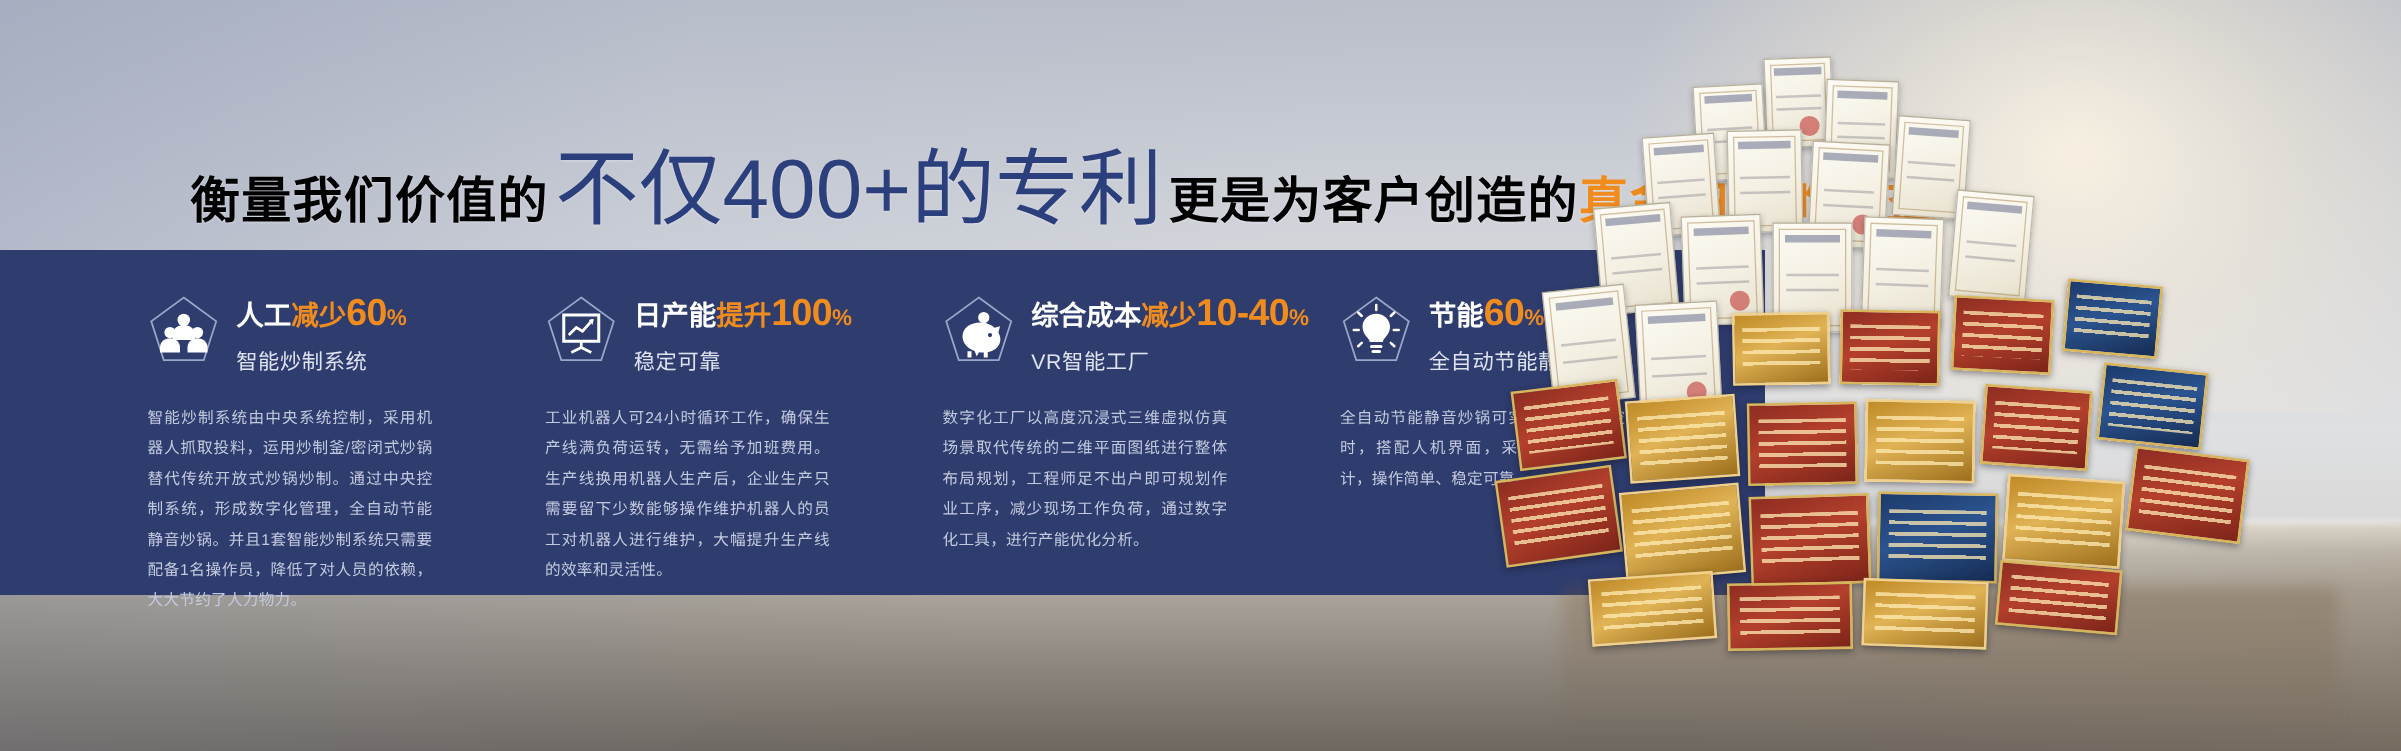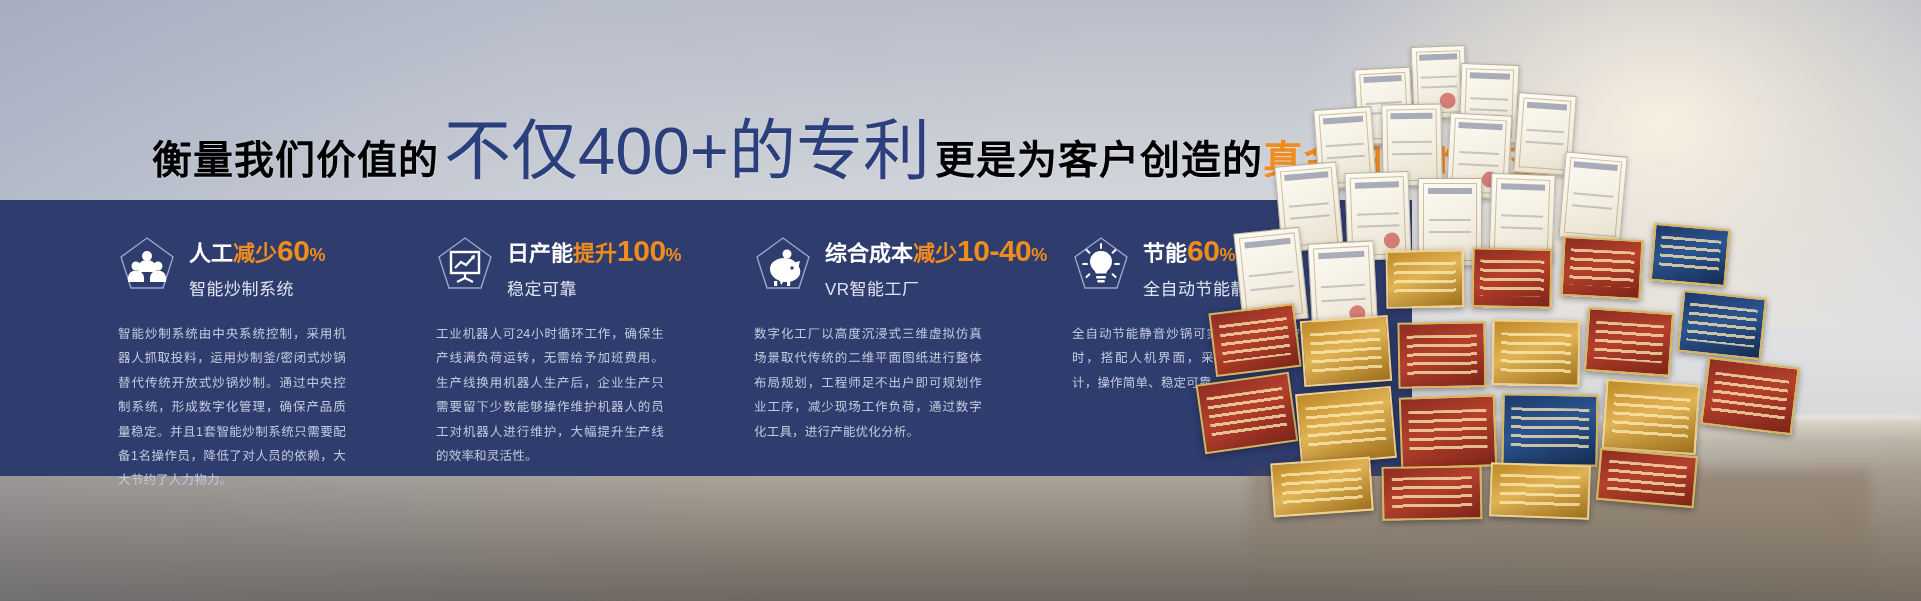--- a/index.html
+++ b/index.html
@@ -134,21 +134,21 @@
               <path d="M32 43c0-4.5 3.5-7.5 8-7.5s8 3 8 7.5v4H32z" fill="#fff"></path>
             </svg>
           </div>
           <div class="f-titles">
             <div class="f-title">
               <span class="w">人工</span><span class="o">减少</span><span class="num">60</span><span class="pct">%</span>
             </div>
             <div class="f-sub">智能炒制系统</div>
           </div>
         </div>
-        <div class="f-body">智能炒制系统由中央系统控制，采用机器人抓取投料，运用炒制釜/密闭式炒锅替代传统开放式炒锅炒制。通过中央控制系统，形成数字化管理，确保产品质量稳定。并且1套智能炒制系统只需要配备1名操作员，降低了对人员的依赖，大大节约了人力物力。</div>
+        <div class="f-body">智能炒制系统由中央系统控制，采用机器人抓取投料，运用炒制釜/密闭式炒锅替代传统开放式炒锅炒制。通过中央控制系统，形成数字化管理，全自动节能静音炒锅。并且1套智能炒制系统只需要配备1名操作员，降低了对人员的依赖，大大节约了人力物力。</div>
       </div>
 
       <div class="feature">
         <div class="f-head">
           <div class="f-icon">
             <svg viewBox="0 0 58 62">
               <polygon points="29,3 55,22 45,53 13,53 3,22" fill="none" stroke="#9aa6c8" stroke-width="1.4"></polygon>
               <rect x="15" y="17" width="28" height="21" fill="none" stroke="#fff" stroke-width="2.4"></rect>
               <polyline points="19,33 25,27 30,30 38,21" fill="none" stroke="#fff" stroke-width="2.2"></polyline>
               <polygon points="35,21 39,20 38,25" fill="#fff"></polygon>

